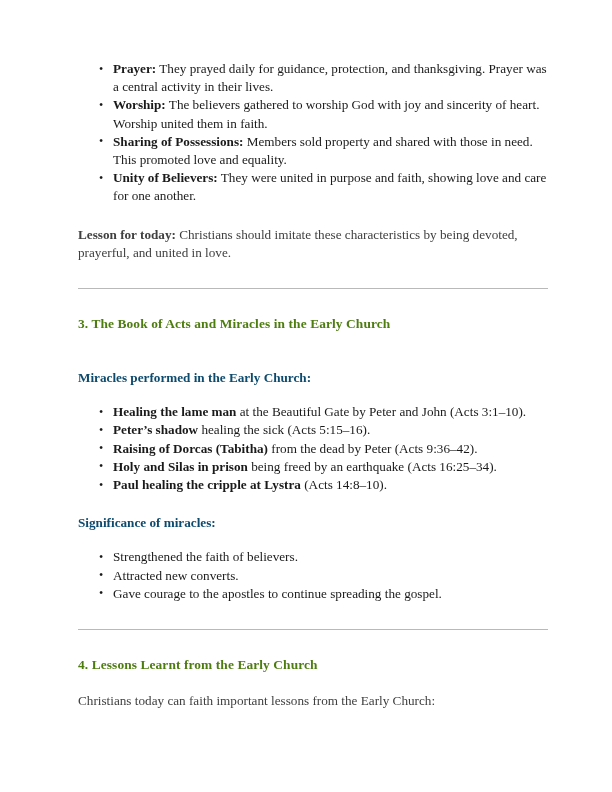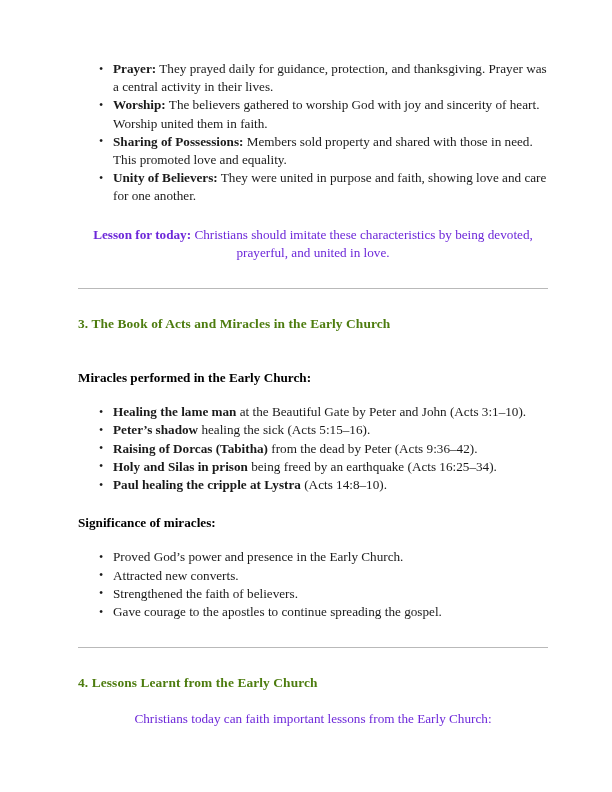--- a/index.html
+++ b/index.html
@@ -29,23 +29,23 @@
     top: 60px;
     width: 470px;
   }
   p, ul, li, h2 {
     margin: 0;
     padding: 0;
   }
   .para {
     font-size: 13.2px;
     line-height: 18.2px;
-    text-align: center;
+    text-align: left;
     margin-bottom: 0;
-    color: #6d28d9;
+    color: #404040;
   }
   .bullets {
     list-style: none;
     margin: 0;
     padding: 0;
   }
   .bullets li {
     position: relative;
     padding-left: 35px;
     font-size: 13.2px;
@@ -66,21 +66,21 @@
     font-size: 13.4px;
     line-height: 18px;
     font-weight: bold;
     color: #4d7c0f;
     letter-spacing: 0.1px;
   }
   .subhead {
     font-size: 13.2px;
     line-height: 18.2px;
     font-weight: bold;
-    color: #000000;
+    color: #0c4a6e;
   }
   hr.rule {
     border: none;
     border-top: 1.6px solid #b9b9b9;
     margin: 0;
     width: 470px;
     height: 0;
   }
   .sp-16 { height: 16px; }
   .sp-18 { height: 18px; }
@@ -150,27 +150,24 @@
     </ul>
 
     <div class="sp-20"></div>
 
     <p class="subhead">Significance of miracles:</p>
 
     <div class="sp-16"></div>
 
     <ul class="bullets">
       <li>
-        <span>Proved God’s power and presence in the Early Church.</span>
+        <span>Strengthened the faith of believers.</span>
       </li>
       <li>
         <span>Attracted new converts.</span>
-      </li>
-      <li>
-        <span>Strengthened the faith of believers.</span>
       </li>
       <li>
         <span>Gave courage to the apostles to continue spreading the gospel.</span>
       </li>
     </ul>
 
     <div class="sp-26"></div>
 
     <hr class="rule">
 

